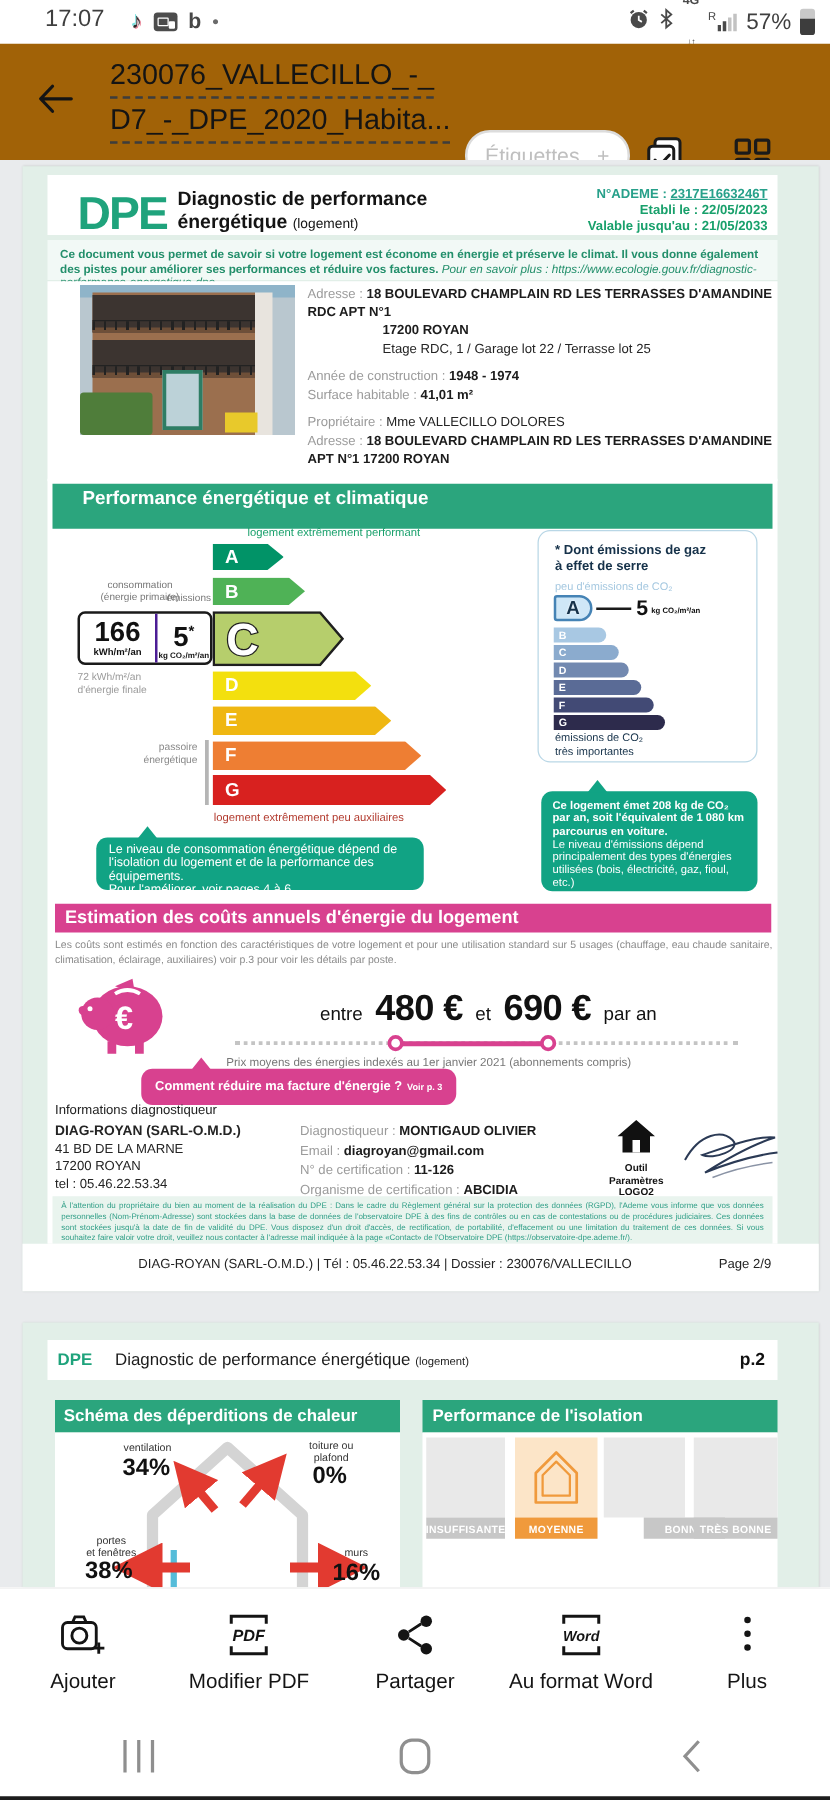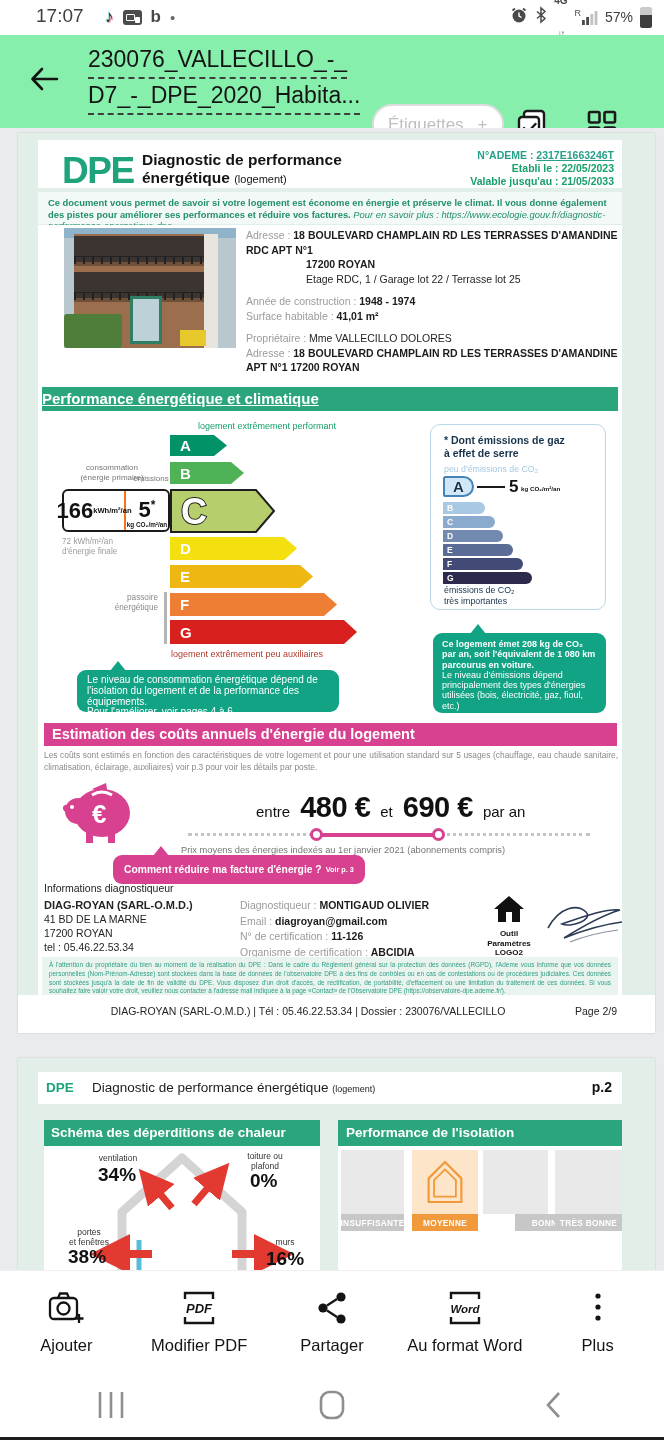--- a/index.html
+++ b/index.html
@@ -15,25 +15,25 @@
   .sfolder{width:19px;height:15px;border-radius:3px;background:#4c4c4c;position:relative;}
   .sfolder:before{content:"";position:absolute;left:3px;top:4px;width:7px;height:5px;border:1.5px solid #fff;border-radius:1px;}
   .sfolder:after{content:"";position:absolute;right:2px;bottom:2px;width:5px;height:6px;background:#fff;border-radius:1px;}
   .bing{font-size:17px;font-weight:bold;color:#474747;}
   .sb-dot{font-size:15px;color:#6a6a6a;}
   .net4g{display:flex;flex-direction:column;align-items:center;line-height:1;gap:24px;}
   .net4g .t{font-size:10px;font-weight:bold;color:#4a4a4a;}
   .net4g .a{font-size:8px;color:#4a4a4a;letter-spacing:-1px;}
   .sigwrap{display:flex;align-items:flex-end;gap:1px;}
   .sigR{font-size:9px;color:#4a4a4a;margin-bottom:8px;}
-  .sb-batt-pct{font-size:14px;color:#3f3f3f;}
+  .sb-batt-pct{font-size:18px;color:#3f3f3f;}
   .batt{width:12px;height:21px;border-radius:2.5px;background:#c9c9c9;position:relative;overflow:hidden;}
   .batt-fill{position:absolute;bottom:0;left:0;right:0;height:60%;background:#3d3d3d;}
   
-  .appbar{position:absolute;top:35px;left:0;right:0;height:93px;background:#86efac;}
+  .appbar{position:absolute;top:35px;left:0;right:0;height:93px;background:#a16207;}
   .backbtn{position:absolute;left:26px;top:26px;width:40px;height:40px;}
   .doc-title{position:absolute;left:88px;top:8px;width:285px;font-size:23px;color:#141414;line-height:33px;}
   .doc-title span{display:inline-block;border-bottom:2.5px dashed #3d3d3d;padding-bottom:1px;}
   .tagpill{position:absolute;left:372px;top:69px;height:37px;padding:0 14px;border:2px solid #dcdcdc;border-radius:20px;
            display:flex;align-items:center;gap:14px;color:#bfbfbf;font-size:17px;background:#fff;}
   .iconbtn{position:absolute;top:70px;width:40px;height:40px;display:flex;align-items:center;justify-content:center;}
   
   .content{position:absolute;top:128px;left:0;right:0;height:1142px;background:#e9ebed;overflow:hidden;}
   .page{position:absolute;background:#e2efe8;box-shadow:0 0 2px rgba(0,0,0,.15);}
   .panel{position:absolute;background:#fff;}
@@ -70,21 +70,21 @@
   
   .scale-top-label{position:absolute;left:136px;top:288px;font-size:9px;color:var(--date-green);padding-left:44px;}
   .earrow{position:absolute;left:152px;color:#fff;font-weight:bold;font-size:15px;
           clip-path:polygon(0 0,calc(100% - 13px) 0,100% 50%,calc(100% - 13px) 100%,0 100%);
           display:flex;align-items:center;padding-left:10px;box-sizing:border-box;}
   .scale-bottom-label{position:absolute;left:153px;top:516px;font-size:9px;color:#b23a2e;}
   .conso-lbl{position:absolute;left:36px;top:330px;width:116px;text-align:center;font-size:8px;color:#777;line-height:9.5px;}
   .emis-lbl{position:absolute;left:104px;top:341px;width:58px;text-align:center;font-size:8px;color:#777;}
   .ind-box{position:absolute;left:44px;top:356px;width:108px;height:43px;border:2px solid #1a1a1a;border-radius:6px;
            background:#fff;display:flex;box-sizing:border-box;}
-  .ind-box .c1{width:60px;border-right:2px solid #f97316;display:flex;flex-direction:row;align-items:center;justify-content:center;}
+  .ind-box .c1{width:60px;border-right:2px solid #4c1d95;display:flex;flex-direction:column;align-items:center;justify-content:center;}
   .ind-box .c2{flex:1;display:flex;flex-direction:column;align-items:center;justify-content:center;}
   .ind-num{font-size:22px;font-weight:800;color:#111;line-height:22px;}
   .ind-num .star{font-size:12px;vertical-align:8px;}
   .ind-unit{font-size:7.6px;font-weight:bold;color:#111;}
   .ind-unit2{font-size:6.4px;font-weight:bold;color:#111;}
   .finale{position:absolute;left:44px;top:404px;font-size:8.2px;color:#9b9b9b;line-height:10px;}
   .passoire{position:absolute;left:66px;top:460px;width:74px;text-align:right;font-size:8.2px;color:#8a8a8a;line-height:10px;}
   .pass-bar{position:absolute;left:146px;top:459px;width:2.5px;height:52px;background:#b5b5b5;}
   .bubble{position:absolute;background:var(--bubble-green);border-radius:9px;color:#fff;box-sizing:border-box;}
   
@@ -270,21 +270,21 @@
         <div class="indent valn">Etage RDC, 1 / Garage lot 22 / Terrasse lot 25</div>
         <div class="gap"></div>
         <div><span class="lbl">Année de construction : </span><span class="val">1948 - 1974</span></div>
         <div><span class="lbl">Surface habitable : </span><span class="val">41,01 m²</span></div>
         <div class="gap"></div>
         <div><span class="lbl">Propriétaire : </span><span class="valn">Mme VALLECILLO DOLORES</span></div>
         <div><span class="lbl">Adresse : </span><span class="val">18 BOULEVARD CHAMPLAIN RD LES TERRASSES D'AMANDINE APT N°1 17200 ROYAN</span></div>
       </div>
 
       <div class="panel" style="left:20px;top:250px;width:584px;height:612px;"></div>
-      <div class="sect-title" style="left:24px;top:254px;width:576px;height:24px;font-size:15px;line-height:24px;padding-left:0;box-sizing:border-box;text-decoration:underline;">Performance énergétique et climatique</div>
+      <div class="sect-title" style="left:24px;top:254px;width:576px;height:36px;font-size:15px;line-height:24px;padding-left:24px;box-sizing:border-box;">Performance énergétique et climatique</div>
 
       <div class="scale-top-label">logement extrêmement performant</div>
 
       <div class="earrow" style="top:302px;height:21px;width:57px;background:var(--energy-a);">A</div>
       <div class="earrow" style="top:329px;height:22px;width:74px;background:var(--energy-b);">B</div>
       <svg class="abs" style="left:152px;top:356px;" width="106" height="44" viewBox="0 0 106 44">
         <polygon points="1,1 86,1 104,22 86,43 1,43" fill="var(--energy-c)" stroke="#1f1f1f" stroke-width="2"></polygon>
         <text x="11" y="35" font-size="36" font-weight="bold" fill="#ffffff" stroke="#1f1f1f" stroke-width="2" paint-order="stroke" font-family="Liberation Sans, sans-serif">C</text>
       </svg>
       <div class="earrow" style="top:404px;height:23px;width:127px;background:var(--energy-d);">D</div>

